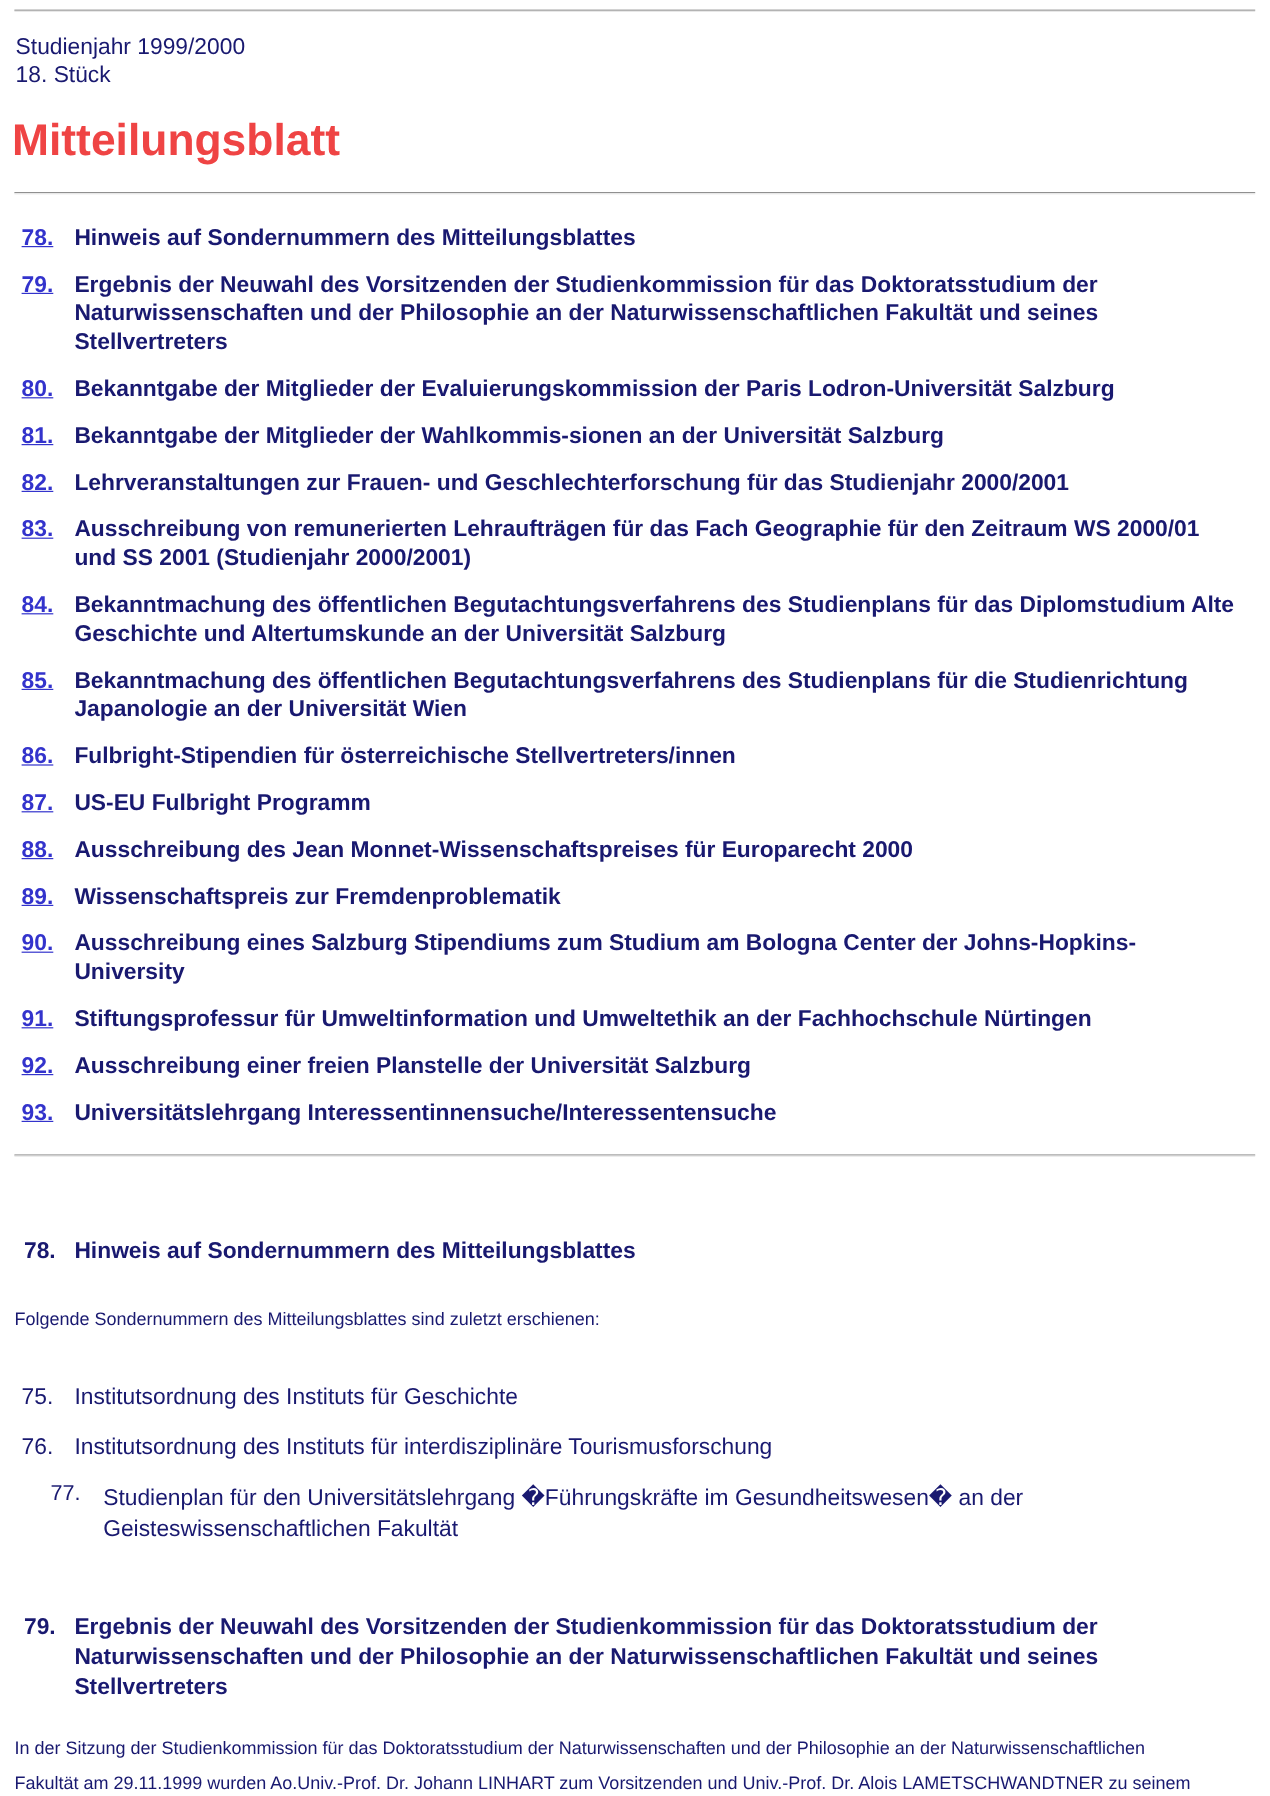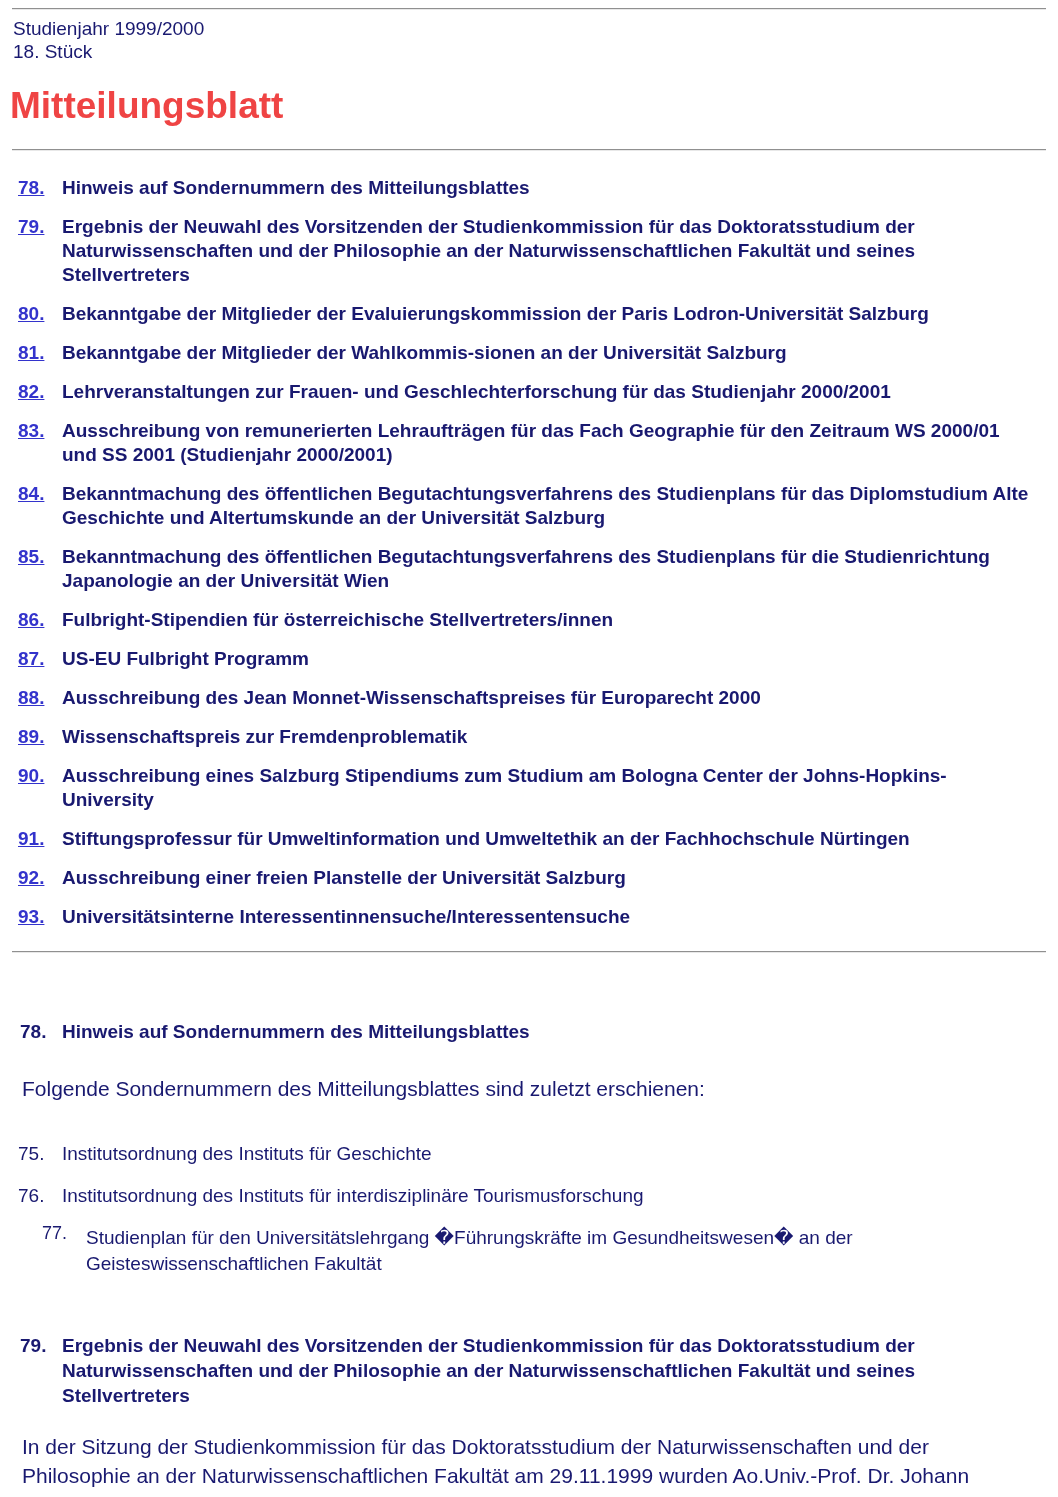--- a/index.html
+++ b/index.html
@@ -17,21 +17,21 @@
   }
   hr.rule {
     border: none;
     border-top: 1px solid #909090;
     border-bottom: 1px solid #e8e8e8;
     height: 0;
     margin: 0 2px;
   }
   
   .masthead {
-    margin-top: 7px;
+    margin-top: 18px;
   }
   .mast-line {
     font-size: 19px;
     line-height: 23px;
     margin-left: 3px;
   }
   h1.doc-title {
     font-size: 37px;
     line-height: 42px;
     margin: 22px 0 22px 0;
@@ -68,23 +68,23 @@
     display: flex;
     align-items: flex-start;
     font-size: 19px;
     line-height: 25px;
     font-weight: bold;
     margin: 0 0 0 10px;
   }
   .sec-num { flex: 0 0 42px; }
   .sec-title { flex: 0 1 auto; max-width: 975px; }
   p.body-text {
-    font-size: 21px;
+    font-size: 15px;
     line-height: 29px;
-    margin: 30px 0 0 12px;
+    margin: 30px 0 0 2px;
     max-width: 945px;
   }
   
   .plain-list {
     margin: 38px 0 0 0;
     padding: 0;
   }
   .plain-row {
     display: flex;
     align-items: flex-start;
@@ -174,21 +174,21 @@
       <div class="toc-row">
         <a class="toc-num" href="#">91.</a>
         <span class="toc-text">Stiftungsprofessur für Umweltinformation und Umweltethik an der Fachhochschule Nürtingen</span>
       </div>
       <div class="toc-row">
         <a class="toc-num" href="#">92.</a>
         <span class="toc-text">Ausschreibung einer freien Planstelle der Universität Salzburg</span>
       </div>
       <div class="toc-row">
         <a class="toc-num" href="#">93.</a>
-        <span class="toc-text">Universitätsinterne Interessentinnensuche/Interessentensuche</span>
+        <span class="toc-text">Universitätslehrgang Interessentinnensuche/Interessentensuche</span>
       </div>
     </nav>
 
   <hr class="rule">
 
   <section class="section-78">
     <h2 class="sec-head">
       <span class="sec-num">78.</span>
       <span class="sec-title">Hinweis auf Sondernummern des Mitteilungsblattes</span>
     </h2>

